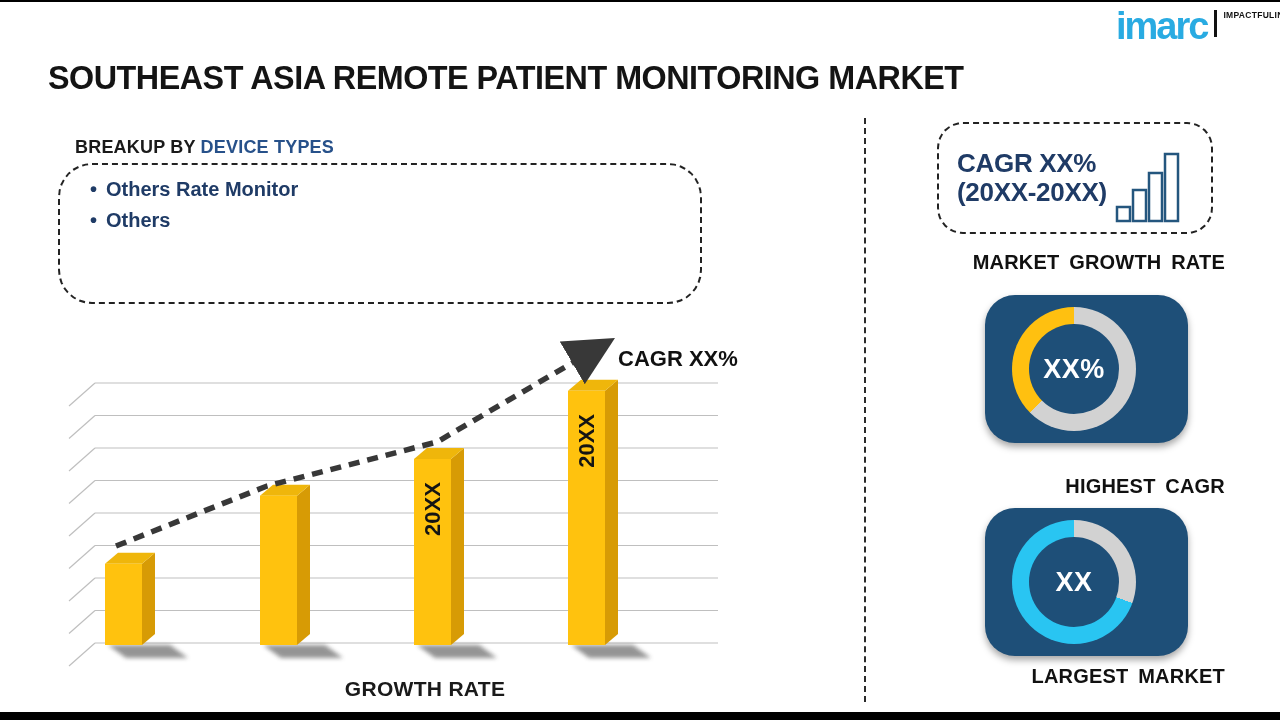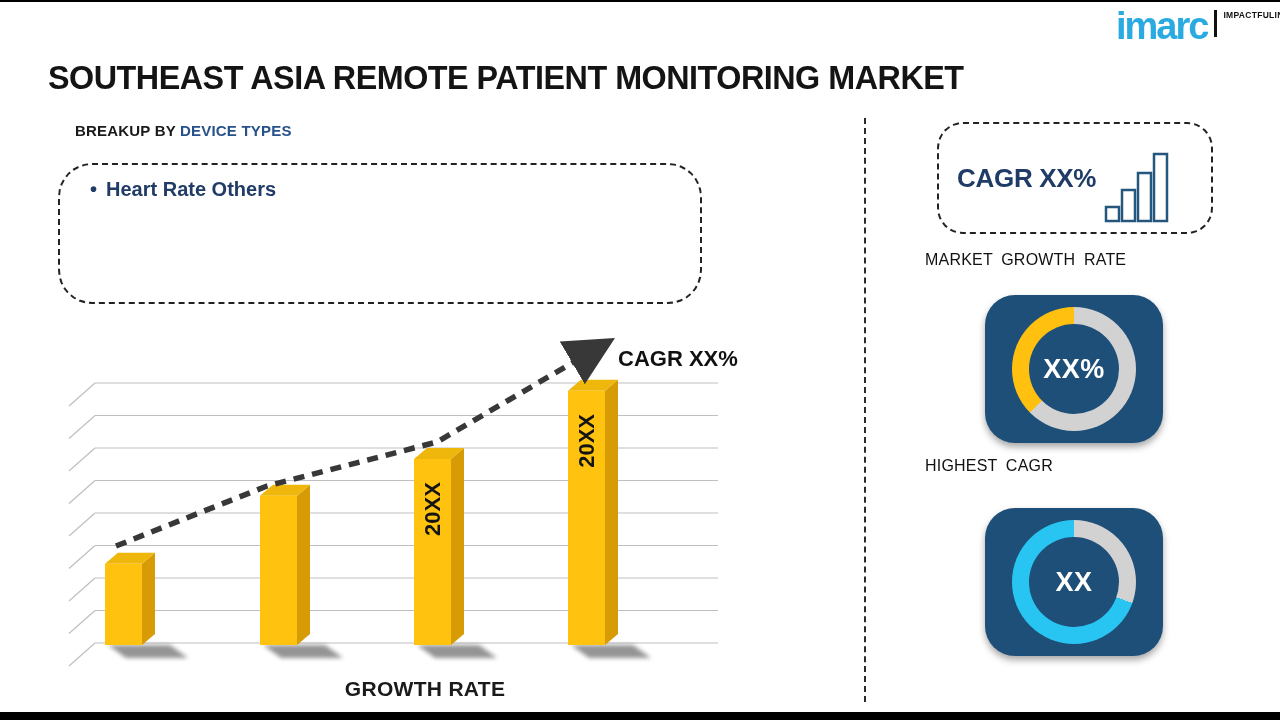--- a/index.html
+++ b/index.html
@@ -13,47 +13,47 @@
   .logo{position:absolute;left:1116px;top:10px;display:flex;}
   .logo .brand{font-size:38px;font-weight:bold;letter-spacing:-2px;line-height:.85;}
   .logo .sep{width:3px;height:27px;margin:0 6px 3px 7px;background:#111;}
   .logo .tag{display:flex;flex-direction:row;margin-bottom:3px;}
   .logo .tag span{font-size:8.5px;font-weight:bold;color:#111;line-height:10px;letter-spacing:.3px;}
 
   .page-title{position:absolute;left:48px;top:58px;font-size:34px;font-weight:bold;color:#141414;
               letter-spacing:-.5px;white-space:nowrap;transform:scaleX(.95);transform-origin:left;}
 
   
-  .breakup-heading{position:absolute;left:75px;top:122px;font-size:15px;font-weight:bold;color:#1a1a1a;letter-spacing:.2px;}
+  .breakup-heading{position:absolute;left:75px;top:137px;font-size:18px;font-weight:bold;color:#1a1a1a;letter-spacing:.2px;}
   .dashed-box{position:absolute;left:58px;top:163px;width:644px;height:141px;
               border:2px dashed #222;border-radius:34px;box-sizing:border-box;}
   .device-list{list-style:none;margin:0;padding:9px 0 0 30px;}
   .device-list li{font-size:20px;font-weight:bold;line-height:30.5px;}
   .device-list li::before{content:"\2022";margin-right:9px;}
 
   
   #growth-chart{position:absolute;left:55px;top:335px;}
   .chart-caption{position:absolute;left:120px;top:677px;width:610px;text-align:center;
                  font-size:21px;font-weight:bold;color:#1a1a1a;letter-spacing:.3px;}
 
   .divider{position:absolute;left:864px;top:118px;height:584px;border-left:2px dashed #2a2a2a;}
 
   
   .growth-box{position:absolute;left:937px;top:122px;width:276px;height:112px;border:2px dashed #222;
               border-radius:26px;box-sizing:border-box;display:flex;align-items:center;}
   .growth-box .gb-text{padding-left:18px;font-size:26px;font-weight:bold;line-height:29px;letter-spacing:-.3px;white-space:nowrap;}
   .growth-box .gb-icon{margin:18px 14px 0 8px;}
-  .panel-caption{position:absolute;width:300px;text-align:left;font-size:16px;font-weight:normal;
+  .panel-caption{position:absolute;width:300px;text-align:right;font-size:20px;font-weight:bold;
                  color:#111;word-spacing:4px;letter-spacing:.2px;}
   .cap-growth{left:925px;top:251px;}
-  .cap-cagr{left:925px;top:457px;}
+  .cap-cagr{left:925px;top:475px;}
   .cap-market{left:925px;top:665px;}
 
   .stat-card{position:absolute;width:178px;height:148px;border-radius:30px;
-             box-shadow:0 4px 7px rgba(0,0,0,.35);}
+             box-shadow:0 4px 7px rgba(0,0,0,.35);padding-left:25px;}
   .card-cagr{left:985px;top:295px;}
   .card-market{left:985px;top:508px;text-decoration:underline;}
   .donut{position:absolute;left:27px;top:12px;width:124px;height:124px;border-radius:50%;}
   .donut-hole{position:absolute;left:17px;top:17px;width:90px;height:90px;border-radius:50%;
               display:flex;align-items:center;justify-content:center;}
   .donut-value{color:#fff;font-size:27px;font-weight:bold;letter-spacing:.5px;}
 </style>
 </head>
 <body>
 
@@ -69,21 +69,22 @@
       <span>INSIGHTS</span>
     </span>
   </div>
 
   <div class="page-title">SOUTHEAST ASIA REMOTE PATIENT MONITORING MARKET</div>
 
   <div class="breakup-heading"><span>BREAKUP BY </span><span style="color:#27518A">DEVICE TYPES</span></div>
 
   <div class="dashed-box">
     <ul class="device-list" style="color:#1F3B66">
-      <li>Heart Rate Others</li>
+      <li>Others Rate Monitor</li>
+      <li>Others</li>
     </ul>
   </div>
 
   <svg id="growth-chart" width="700" height="340" viewBox="0 0 700 340">
       <defs>
         <marker id="ah" markerWidth="9" markerHeight="9" refX="5" refY="4.5" orient="auto">
           <path d="M0,0 L9,4.5 L0,9 Z" fill="#383838"></path>
         </marker>
         <filter id="soft" x="-40%" y="-40%" width="180%" height="180%">
           <feGaussianBlur stdDeviation="2.2"></feGaussianBlur>
@@ -128,20 +129,21 @@
       <polyline points="61,211 212,151 382,107 541,14" fill="none" stroke="#383838" stroke-width="5.5" stroke-dasharray="11 8" marker-end="url(#ah)"></polyline>
       <text x="563" y="31" font-size="22" font-weight="bold" fill="#111" font-family="&quot;Liberation Sans&quot;,sans-serif">CAGR XX%</text>
     </svg>
   <div class="chart-caption">GROWTH RATE</div>
 
   <div class="divider"></div>
 
   <div class="growth-box">
     <div class="gb-text" style="color:#1F3B66">
       <div>CAGR XX%</div>
+      <div>(20XX-20XX)</div>
     </div>
     <svg class="gb-icon" width="70" height="74" viewBox="0 0 70 74">
       <rect x="2" y="57" width="13" height="14" fill="#fff" stroke="#24567E" stroke-width="2.5"></rect>
       <rect x="18" y="40" width="13" height="31" fill="#fff" stroke="#24567E" stroke-width="2.5"></rect>
       <rect x="34" y="23" width="13" height="48" fill="#fff" stroke="#24567E" stroke-width="2.5"></rect>
       <rect x="50" y="4" width="13" height="67" fill="#fff" stroke="#24567E" stroke-width="2.5"></rect>
     </svg>
   </div>
   <div class="panel-caption cap-growth">MARKET GROWTH RATE</div>
 
@@ -154,13 +156,14 @@
   </div>
   <div class="panel-caption cap-cagr">HIGHEST CAGR</div>
 
   <div class="stat-card card-market" style="background:#1E4F78">
     <div class="donut" style="background: conic-gradient(rgb(210, 210, 210) 0%, rgb(210, 210, 210) 30.5%, rgb(41, 197, 242) 30.5%, rgb(41, 197, 242) 100%);">
       <div class="donut-hole" style="background:#1E4F78">
         <span class="donut-value">XX</span>
       </div>
     </div>
   </div>
+  <div class="panel-caption cap-market">LARGEST MARKET</div>
 </div>
 
 </body></html>

